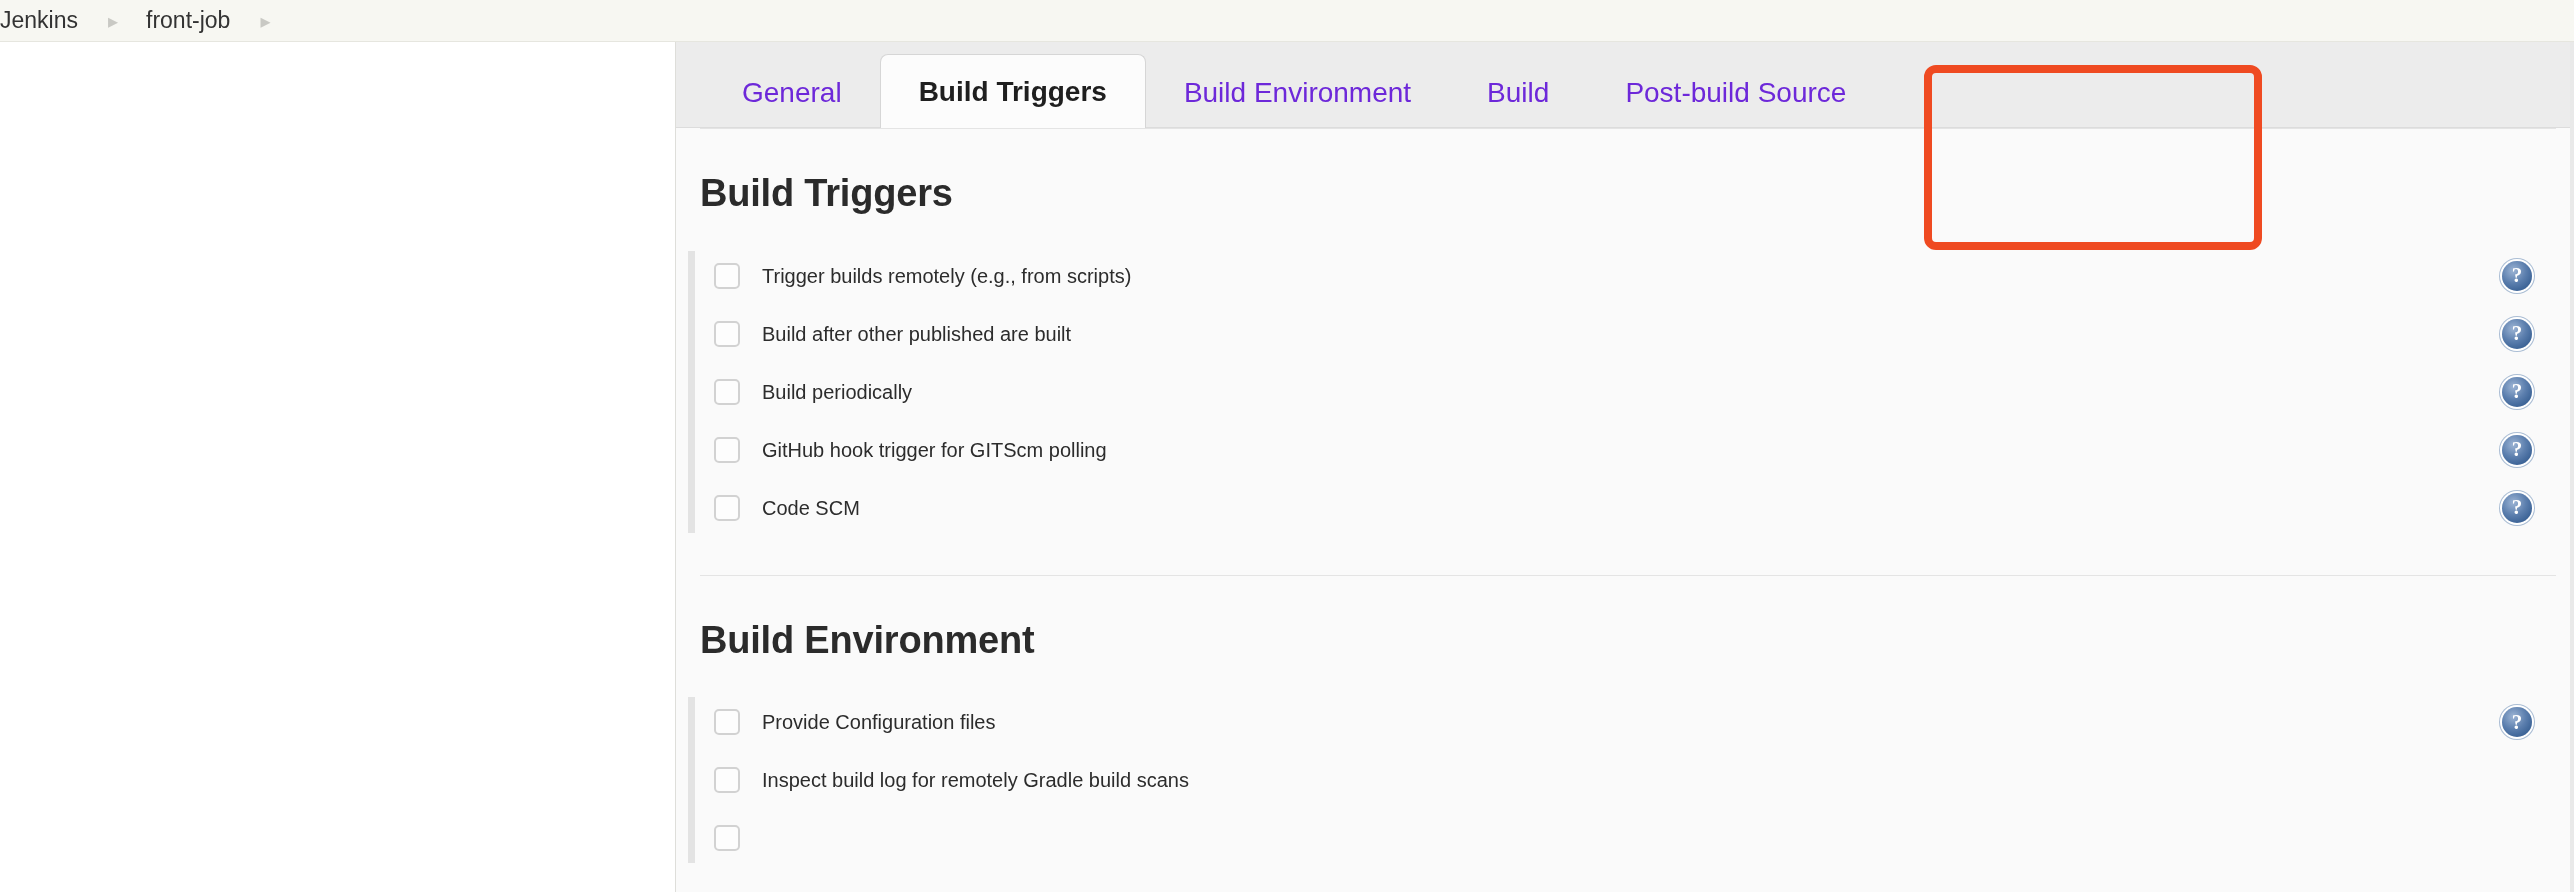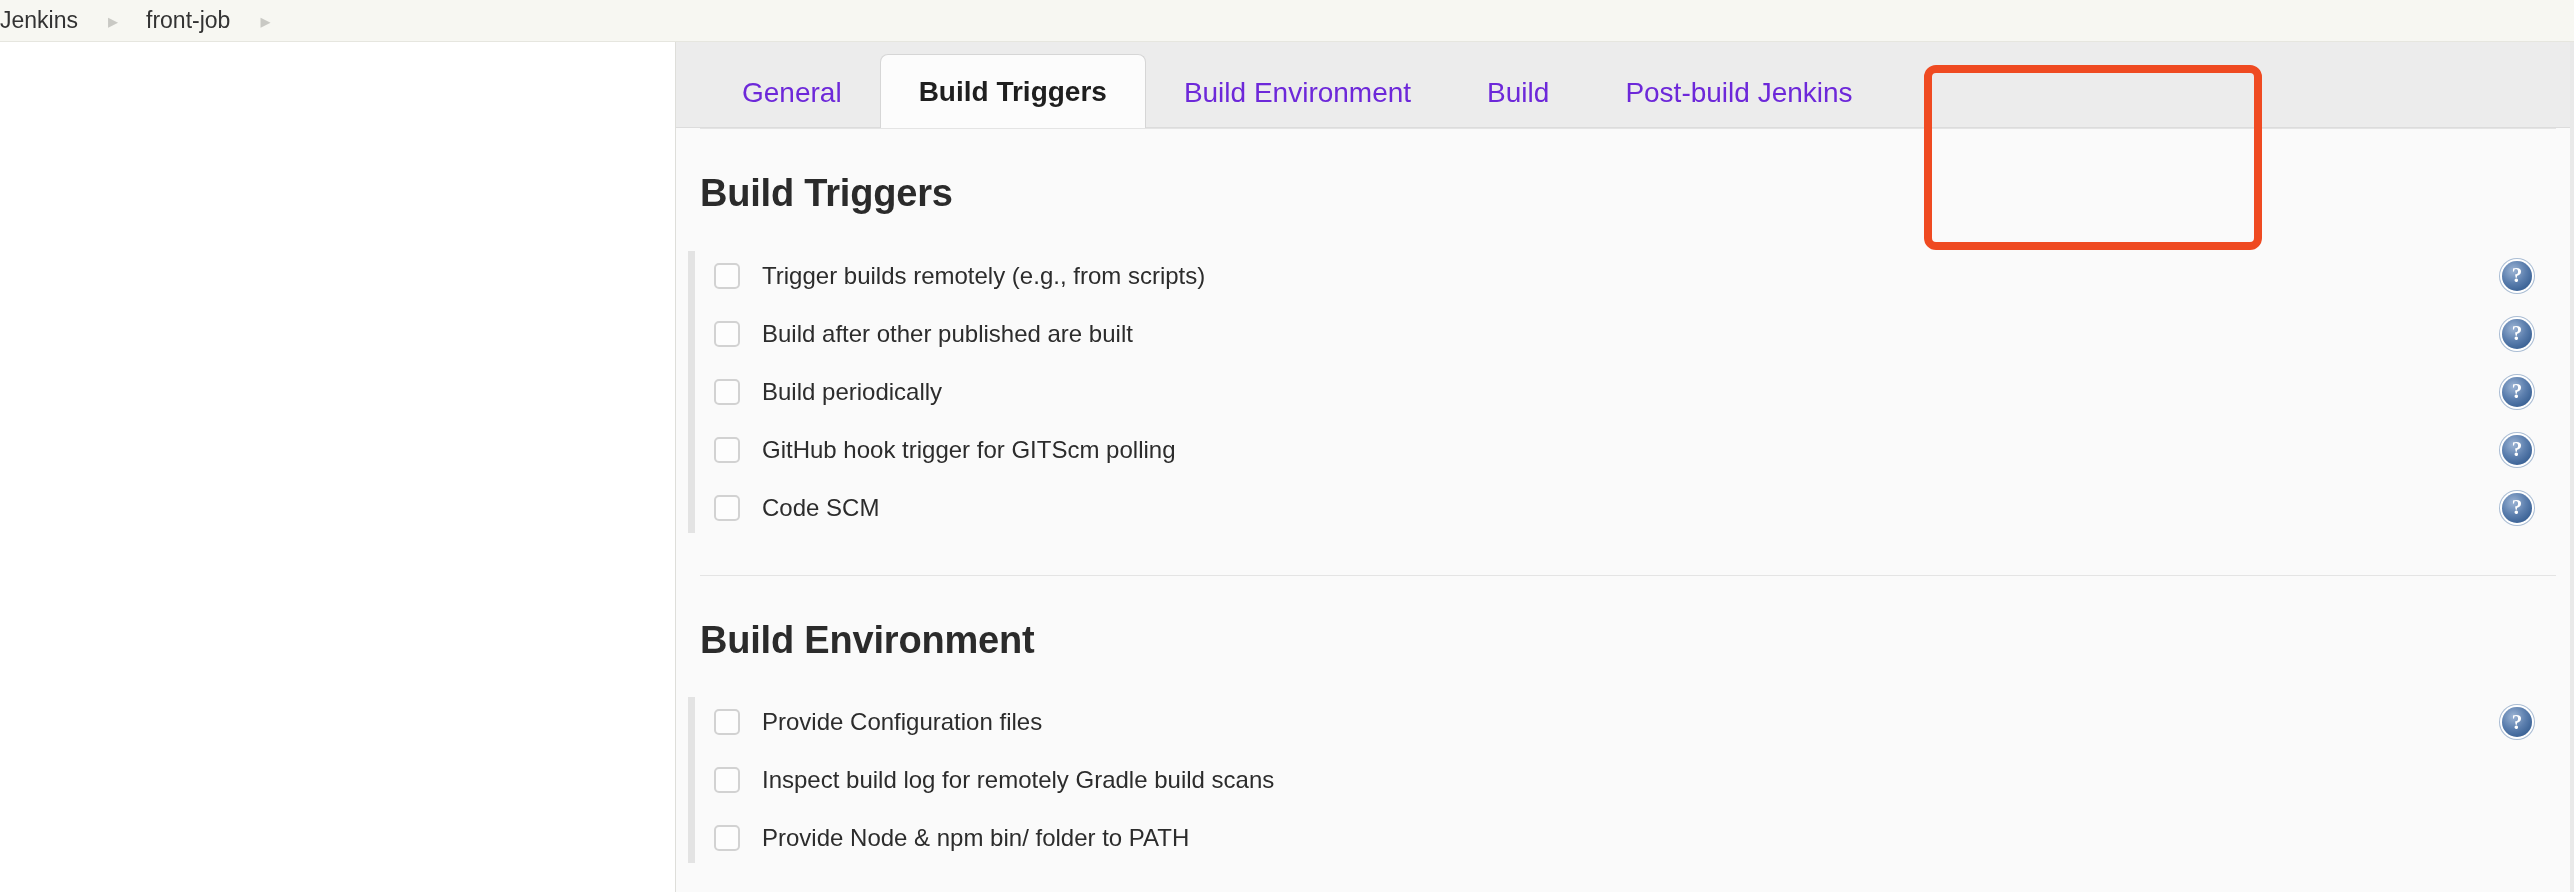--- a/index.html
+++ b/index.html
@@ -167,21 +167,21 @@
     height: 26px;
     flex: none;
     border: 2px solid #d2d2d2;
     border-radius: 5px;
     background: #fdfdfd;
     margin-left: 14px;
     margin-right: 22px;
   }
 
   .option-label {
-    font-size: 24px;
+    font-size: 20px;
     color: #2c2c2c;
     line-height: 1;
     white-space: nowrap;
   }
 
   .help-icon {
     position: absolute;
     right: 42px;
     width: 30px;
     height: 30px;
@@ -223,21 +223,21 @@
 
   <div class="sidebar"></div>
 
   <div class="config-panel">
 
     <div class="tab-bar">
       <div class="tab">General</div>
       <div class="tab active">Build Triggers</div>
       <div class="tab">Build Environment</div>
       <div class="tab">Build</div>
-      <div class="tab">Post-build Jenkins</div>
+      <div class="tab">Post-build Source</div>
     </div>
 
     <div class="annotation-box"></div>
 
     <div class="content">
 
       <div class="section">
         <div class="section-divider"></div>
         <div class="section-title">Build Triggers</div>
 
@@ -300,21 +300,20 @@
               </div>
           </div>
 
           <div class="option-row">
             <div class="checkbox"></div>
             <div class="option-label">Inspect build log for remotely Gradle build scans</div>
           </div>
 
           <div class="option-row">
             <div class="checkbox"></div>
-            <div class="option-label">Provide Node &amp; npm bin/ folder to PATH</div>
           </div>
 
         </div>
       </div>
 
     </div>
 
     <div class="panel-scroll"></div>
   </div>
 </div>

